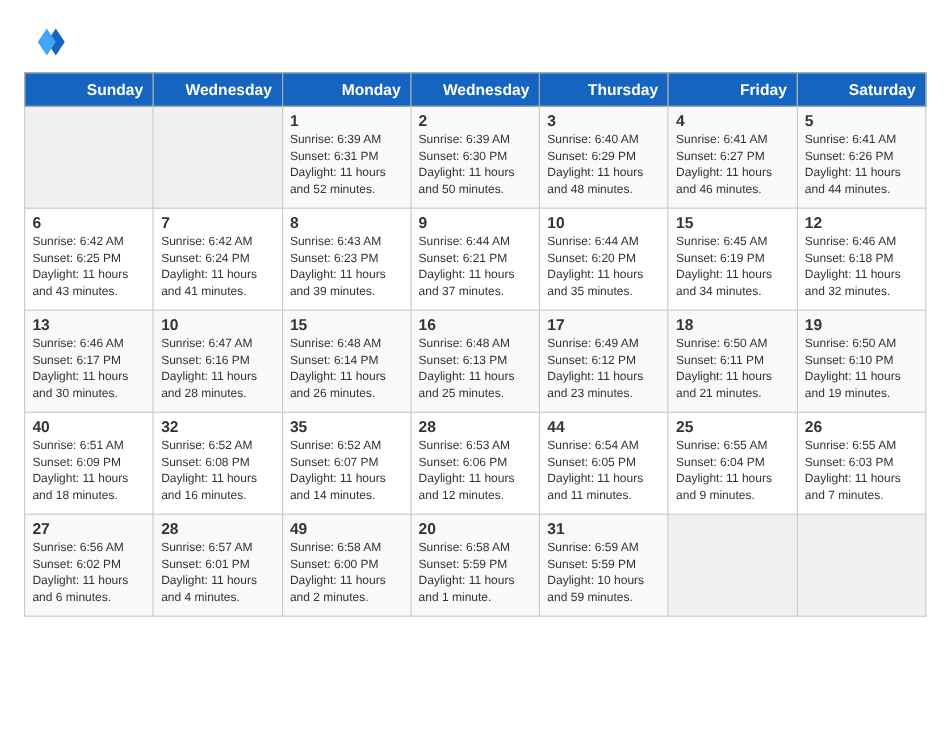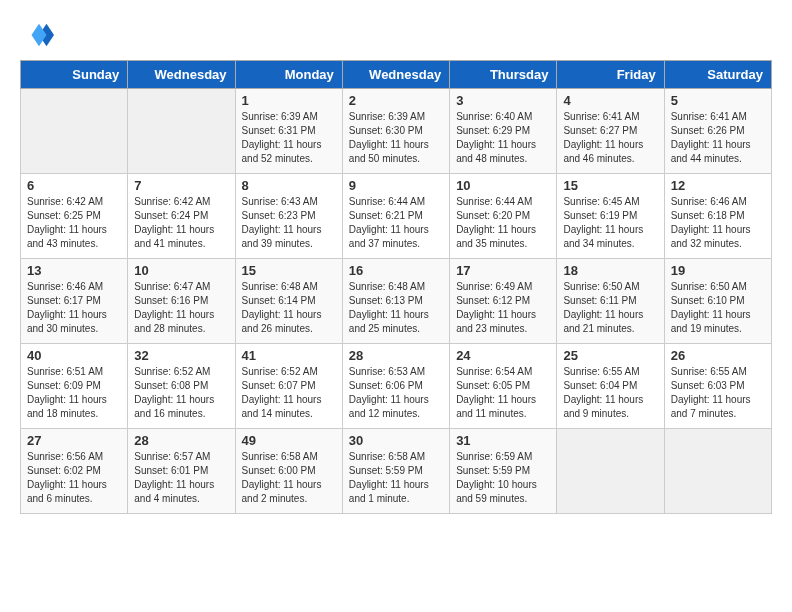--- a/index.html
+++ b/index.html
@@ -214,29 +214,29 @@
       <tr>
         <td>
           <span class="day-number">40</span>
           <div class="day-info">Sunrise: 6:51 AM<br>Sunset: 6:09 PM<br>Daylight: 11 hours and 18 minutes.</div>
         </td>
         <td>
           <span class="day-number">32</span>
           <div class="day-info">Sunrise: 6:52 AM<br>Sunset: 6:08 PM<br>Daylight: 11 hours and 16 minutes.</div>
         </td>
         <td>
-          <span class="day-number">41</span>
+          <span class="day-number">35</span>
           <div class="day-info">Sunrise: 6:52 AM<br>Sunset: 6:07 PM<br>Daylight: 11 hours and 14 minutes.</div>
         </td>
         <td>
           <span class="day-number">28</span>
           <div class="day-info">Sunrise: 6:53 AM<br>Sunset: 6:06 PM<br>Daylight: 11 hours and 12 minutes.</div>
         </td>
         <td>
-          <span class="day-number">24</span>
+          <span class="day-number">44</span>
           <div class="day-info">Sunrise: 6:54 AM<br>Sunset: 6:05 PM<br>Daylight: 11 hours and 11 minutes.</div>
         </td>
         <td>
           <span class="day-number">25</span>
           <div class="day-info">Sunrise: 6:55 AM<br>Sunset: 6:04 PM<br>Daylight: 11 hours and 9 minutes.</div>
         </td>
         <td>
           <span class="day-number">26</span>
           <div class="day-info">Sunrise: 6:55 AM<br>Sunset: 6:03 PM<br>Daylight: 11 hours and 7 minutes.</div>
         </td>
@@ -248,21 +248,21 @@
         </td>
         <td>
           <span class="day-number">28</span>
           <div class="day-info">Sunrise: 6:57 AM<br>Sunset: 6:01 PM<br>Daylight: 11 hours and 4 minutes.</div>
         </td>
         <td>
           <span class="day-number">49</span>
           <div class="day-info">Sunrise: 6:58 AM<br>Sunset: 6:00 PM<br>Daylight: 11 hours and 2 minutes.</div>
         </td>
         <td>
-          <span class="day-number">30</span>
+          <span class="day-number">20</span>
           <div class="day-info">Sunrise: 6:58 AM<br>Sunset: 5:59 PM<br>Daylight: 11 hours and 1 minute.</div>
         </td>
         <td>
           <span class="day-number">31</span>
           <div class="day-info">Sunrise: 6:59 AM<br>Sunset: 5:59 PM<br>Daylight: 10 hours and 59 minutes.</div>
         </td>
         <td class="empty"></td>
         <td class="empty"></td>
       </tr>
     </tbody>

